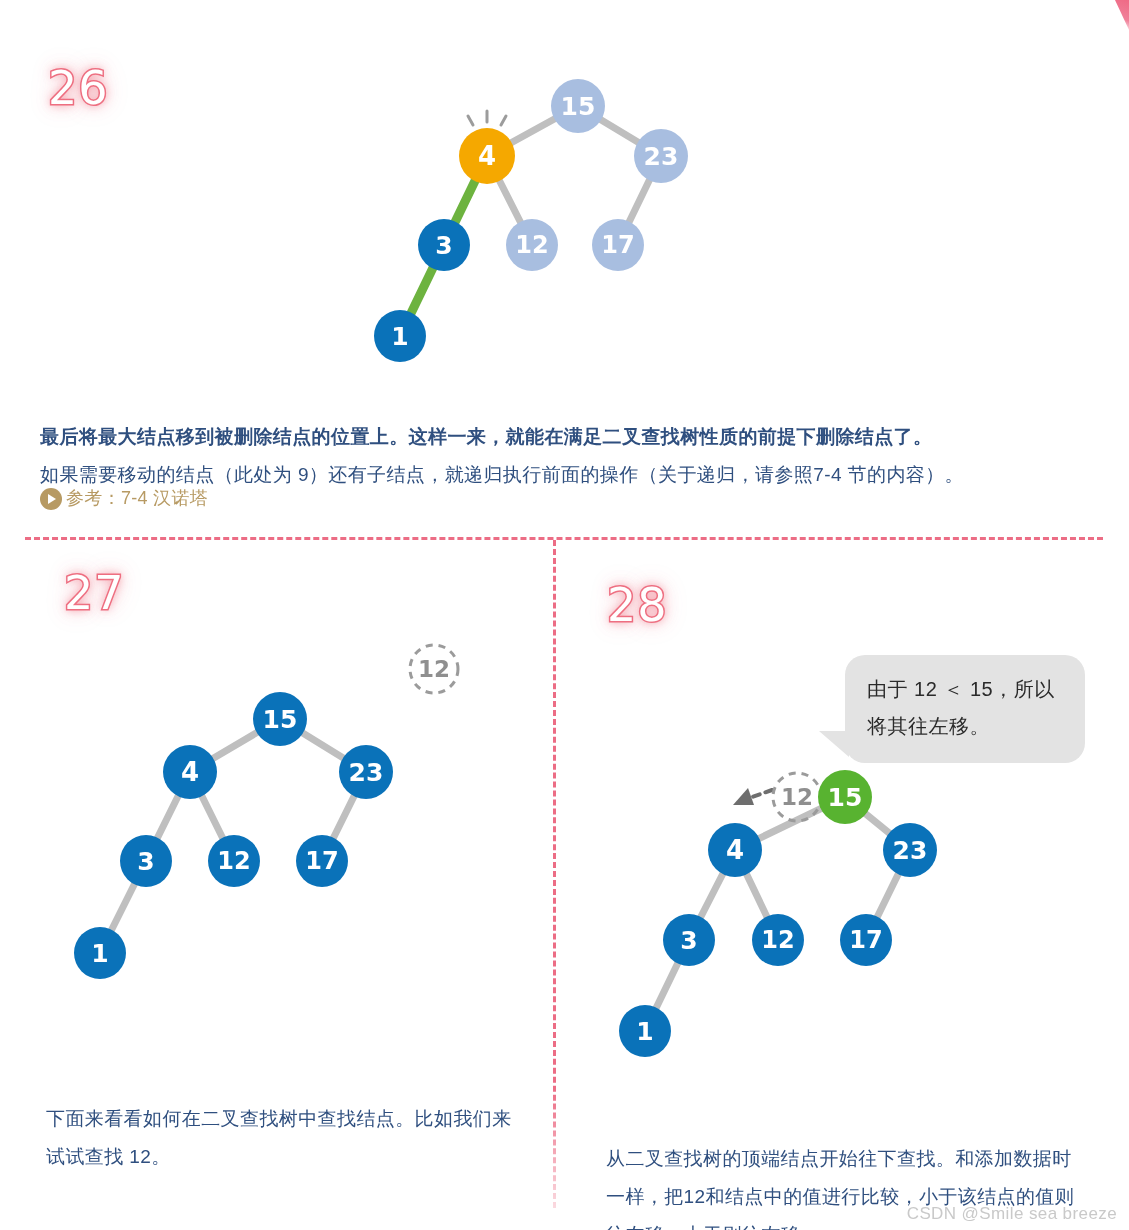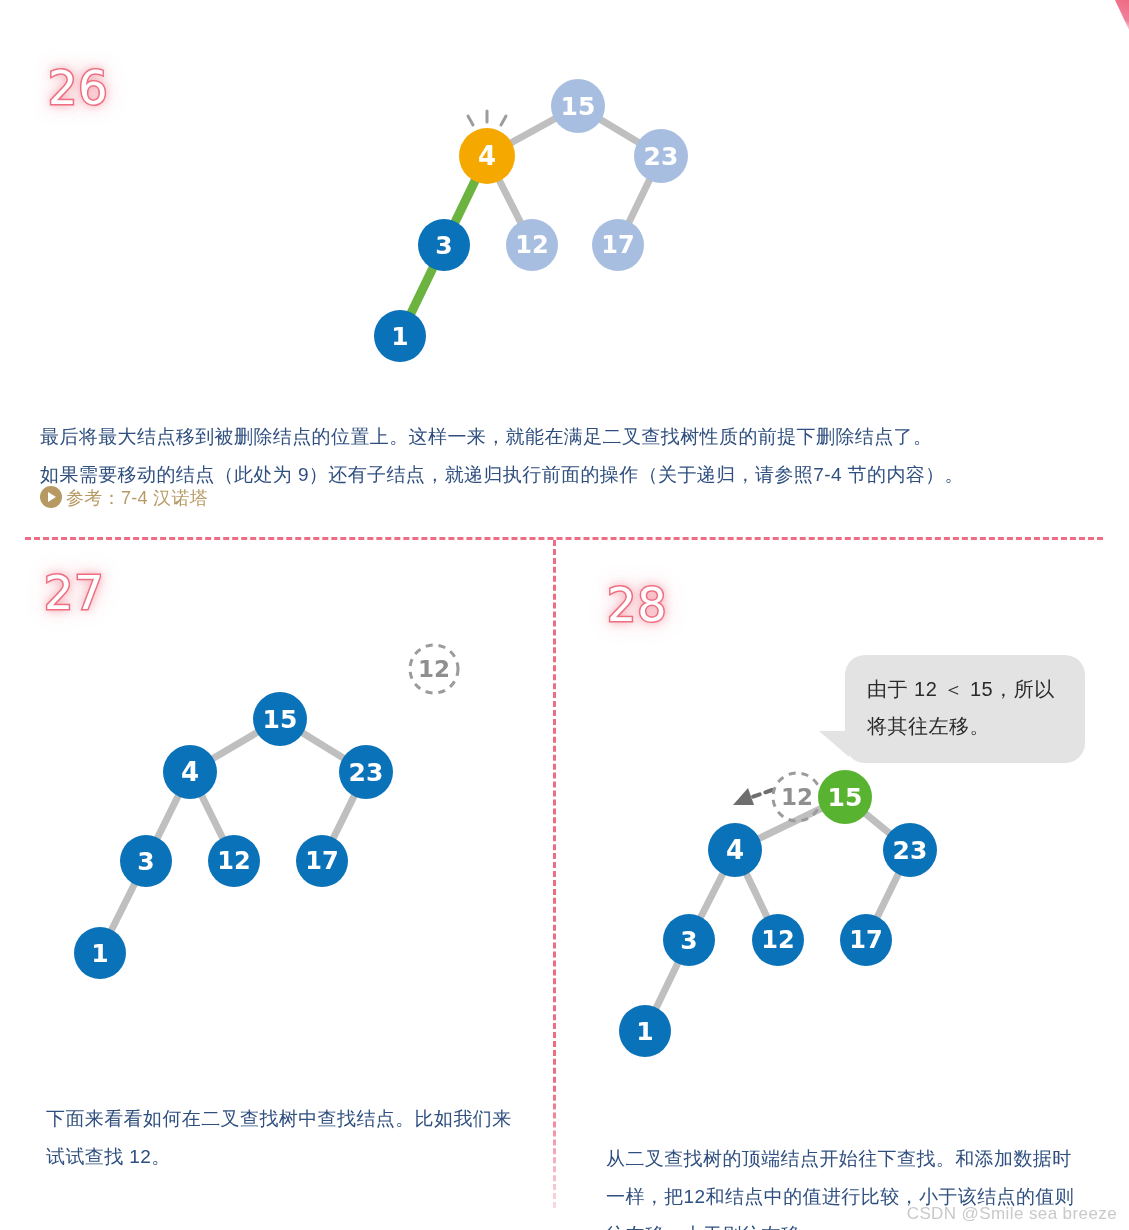--- a/index.html
+++ b/index.html
@@ -84,21 +84,21 @@
     color: #2f4f7f;
     font-size: 19px;
     line-height: 38px;
     letter-spacing: 0.4px;
   }
   .ref-line {
     position: absolute;
     left: 40px;
     top: 486px;
     display: flex;
-    align-items: flex-start;
+    align-items: flex-end;
     gap: 4px;
     color: #b79a63;
     font-size: 18px;
     letter-spacing: 0.3px;
   }
   .ref-icon {
     display: inline-block;
     width: 22px;
     height: 22px;
     border-radius: 50%;
@@ -206,32 +206,32 @@
       <text class="node-label" x="618" y="245" font-size="24" text-anchor="middle" dominant-baseline="central">17</text>
 
       <circle cx="444" cy="245" r="26" fill="#0A72B9"></circle>
       <text class="node-label" x="444" y="245" font-size="25" text-anchor="middle" dominant-baseline="central">3</text>
 
       <circle cx="400" cy="336" r="26" fill="#0A72B9"></circle>
       <text class="node-label" x="400" y="336" font-size="25" text-anchor="middle" dominant-baseline="central">1</text>
     </g>
   </svg>
 
-  <div class="body-text" style="left:40px; top:418px;">最后将最大结点移到被删除结点的位置上。这样一来，就能在满足二叉查找树性质的前提下删除结点了。</div>
+  <div class="body-text" style="left:40px; top:418px;font-weight:bold;">最后将最大结点移到被删除结点的位置上。这样一来，就能在满足二叉查找树性质的前提下删除结点了。</div>
   <div class="body-text" style="left:40px; top:456px;">如果需要移动的结点（此处为 9）还有子结点，就递归执行前面的操作（关于递归，请参照7-4 节的内容）。</div>
 
   <div class="ref-line">
     <span class="ref-icon"></span>
     <span>参考：7-4 汉诺塔</span>
   </div>
 
   <div class="divider-h"></div>
   <div class="divider-v"></div>
 
-  <div class="step-num" style="left:44px; top:570px;">27</div>
+  <div class="step-num" style="left:64px; top:570px;">27</div>
 
   <svg class="tree" style="left:0; top:600px; width:560px; height:420px;" viewBox="0 600 560 420">
     <g>
       <line x1="280" y1="719" x2="190" y2="772" stroke="#BFBFBF" stroke-width="7" stroke-linecap="round"></line>
       <line x1="280" y1="719" x2="366" y2="772" stroke="#BFBFBF" stroke-width="7" stroke-linecap="round"></line>
       <line x1="190" y1="772" x2="146" y2="861" stroke="#BFBFBF" stroke-width="7" stroke-linecap="round"></line>
       <line x1="190" y1="772" x2="234" y2="861" stroke="#BFBFBF" stroke-width="7" stroke-linecap="round"></line>
       <line x1="366" y1="772" x2="322" y2="861" stroke="#BFBFBF" stroke-width="7" stroke-linecap="round"></line>
       <line x1="146" y1="861" x2="100" y2="953" stroke="#BFBFBF" stroke-width="7" stroke-linecap="round"></line>
     </g>

